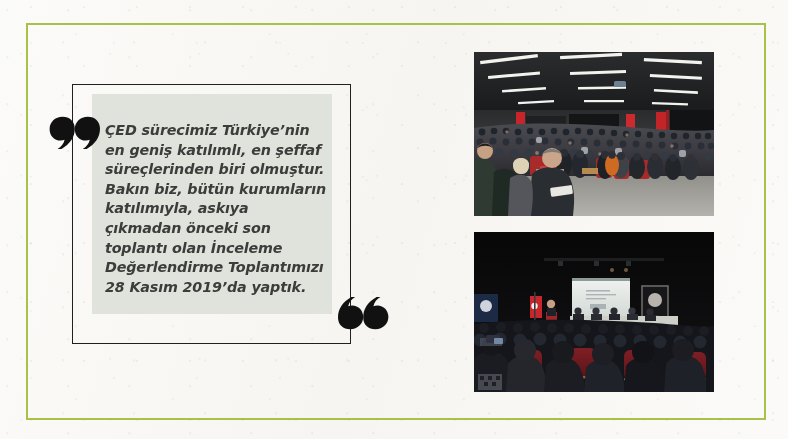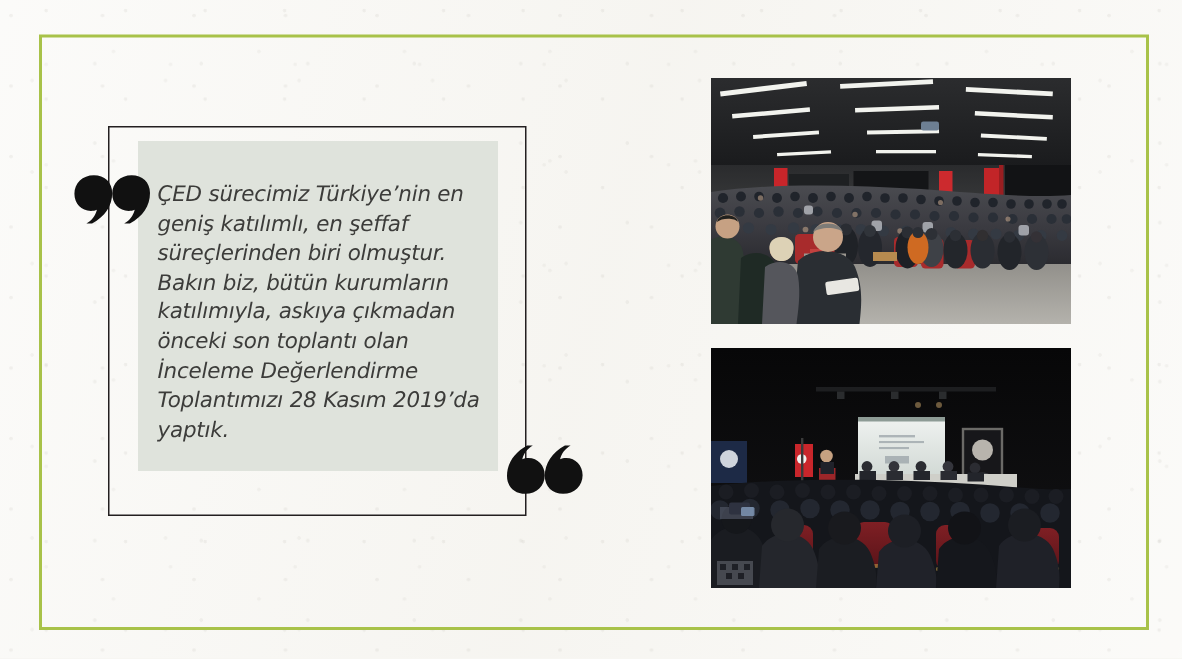--- a/index.html
+++ b/index.html
@@ -74,21 +74,21 @@
     height: 220px;
     background: #dfe3dc;
   }
   .quote-text {
     position: absolute;
     left: 33px;
     top: 37px;
     width: 222px;
     font-family: "DejaVu Sans", "Liberation Sans", sans-serif;
     font-style: italic;
-    font-weight: normal;
+    font-weight: bold;
     font-size: 14.3px;
     line-height: 19.6px;
     color: #3c3c3a;
     letter-spacing: -0.15px;
     white-space: pre-line;
   }
 
   
   .qmark {
     position: absolute;

